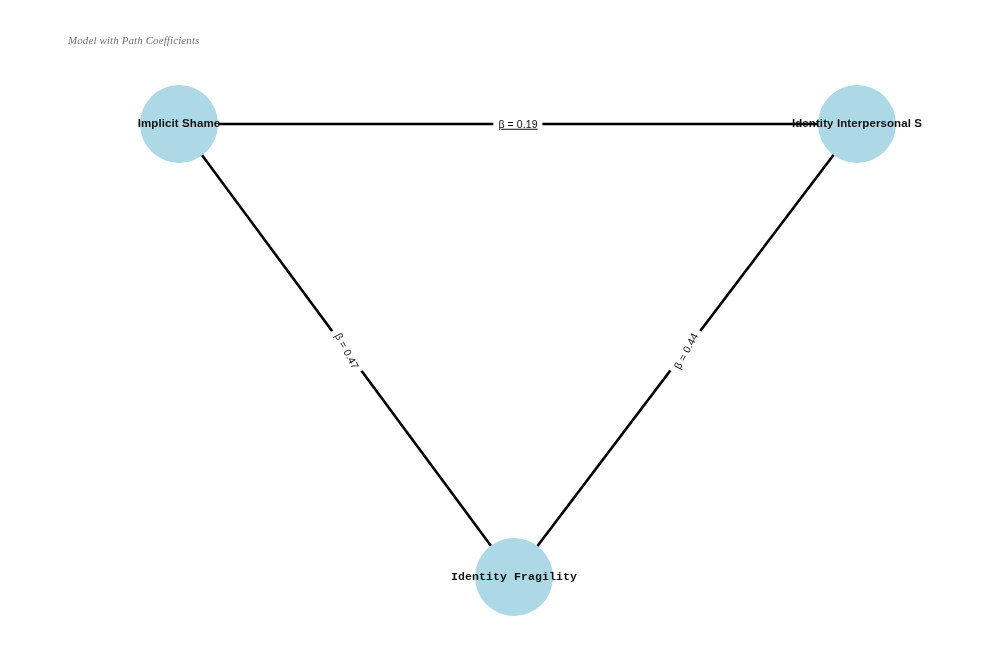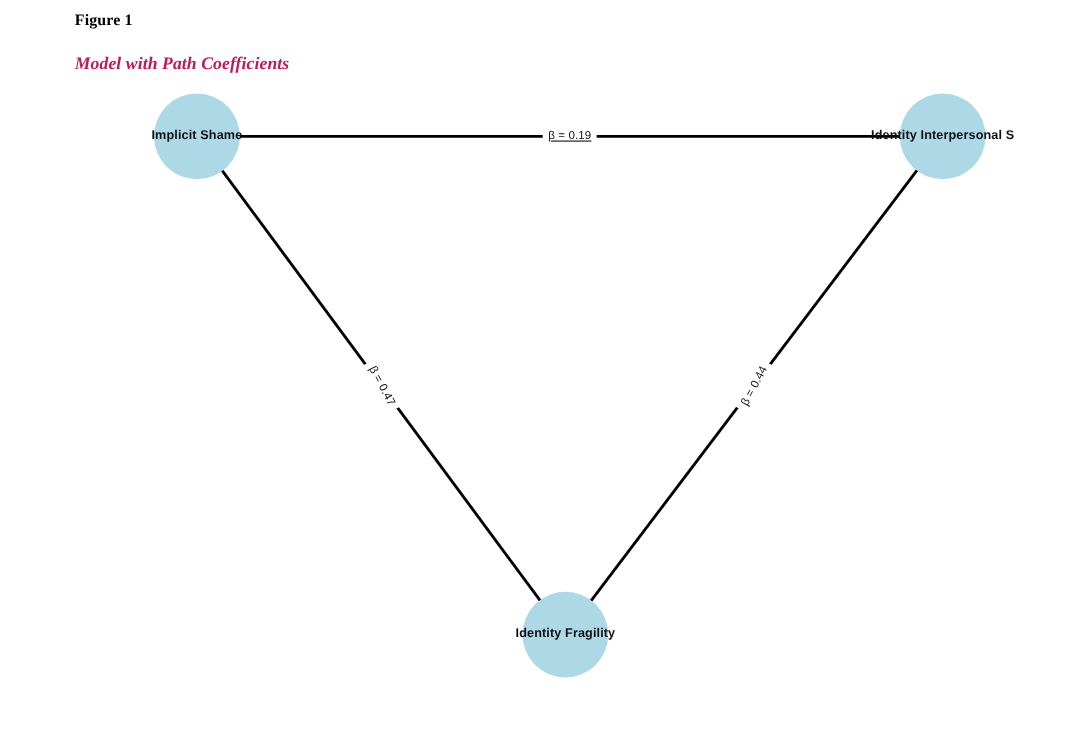--- a/index.html
+++ b/index.html
@@ -28,24 +28,24 @@
     font-family: "Liberation Serif", serif;
     font-size: 14.5px;
     font-weight: bold;
     color: #000000;
     line-height: 1.1;
     margin: 0;
     letter-spacing: 0.1px;
   }
   .fig-subtitle {
     font-family: "Liberation Serif", serif;
-    font-size: 16px;
+    font-size: 11px;
     font-style: italic;
-    font-weight: bold;
-    color: #be185d;
+    font-weight: normal;
+    color: #737373;
     line-height: 1.1;
     margin: 0;
     padding-top: 22px;
     letter-spacing: 0.1px;
   }
 
   
   #diagram {
     position: absolute;
     left: 0;
@@ -106,21 +106,20 @@
   #edge-label-right {
     transform: translate(-50%, -50%) rotate(-62deg);
   }
 </style>
 </head>
 <body>
 
 <div id="page">
 
   <div id="figure-caption">
-    <div class="fig-title">Figure 1</div>
     <div class="fig-subtitle">Model with Path Coefficients</div>
   </div>
 
   <div id="diagram">
 
     <svg id="diagram-svg" width="981" height="663" viewBox="0 0 981 663">
 
       <g>
         <line class="edge-line" id="line-top" x1="179" y1="124" x2="857" y2="124" stroke="#000000"></line>
         <line class="edge-line" id="line-left" x1="179" y1="124" x2="514" y2="577" stroke="#000000"></line>
@@ -131,21 +130,21 @@
         <circle class="node-circle" id="circle-implicit-shame" cx="179" cy="124" r="39" fill="#ADD8E6"></circle>
         <circle class="node-circle" id="circle-avoidant" cx="857" cy="124" r="39" fill="#ADD8E6"></circle>
         <circle class="node-circle" id="circle-identity-fragility" cx="514" cy="577" r="39" fill="#ADD8E6"></circle>
       </g>
     </svg>
 
     <div class="node-label" id="node-label-implicit-shame" style="left:179px; top:124px;">Implicit Shame</div>
 
     <div class="node-label" id="node-label-avoidant" style="left:857px; top:124px;">Identity Interpersonal S</div>
 
-    <div class="node-label" id="node-label-identity-fragility" style="left:514px; top:577px;">Identity Fragility</div>
+    <div class="node-label" id="node-label-identity-fragility" style="left:514px; top:577px;font-family:Liberation Mono, monospace;">Identity Fragility</div>
 
     <div class="edge-label" id="edge-label-top" style="left: 518px; top: 124px; transform: translate(-50%, -50%) rotate(0deg); text-decoration: underline;">β = 0.19</div>
 
     <div class="edge-label" id="edge-label-left" style="left: 347px; top: 351px; transform: translate(-50%, -50%) rotate(62deg);">β = 0.47</div>
 
     <div class="edge-label" id="edge-label-right" style="left: 686px; top: 351px; transform: translate(-50%, -50%) rotate(-62deg);">β = 0.44</div>
 
   </div>
 </div>
 

